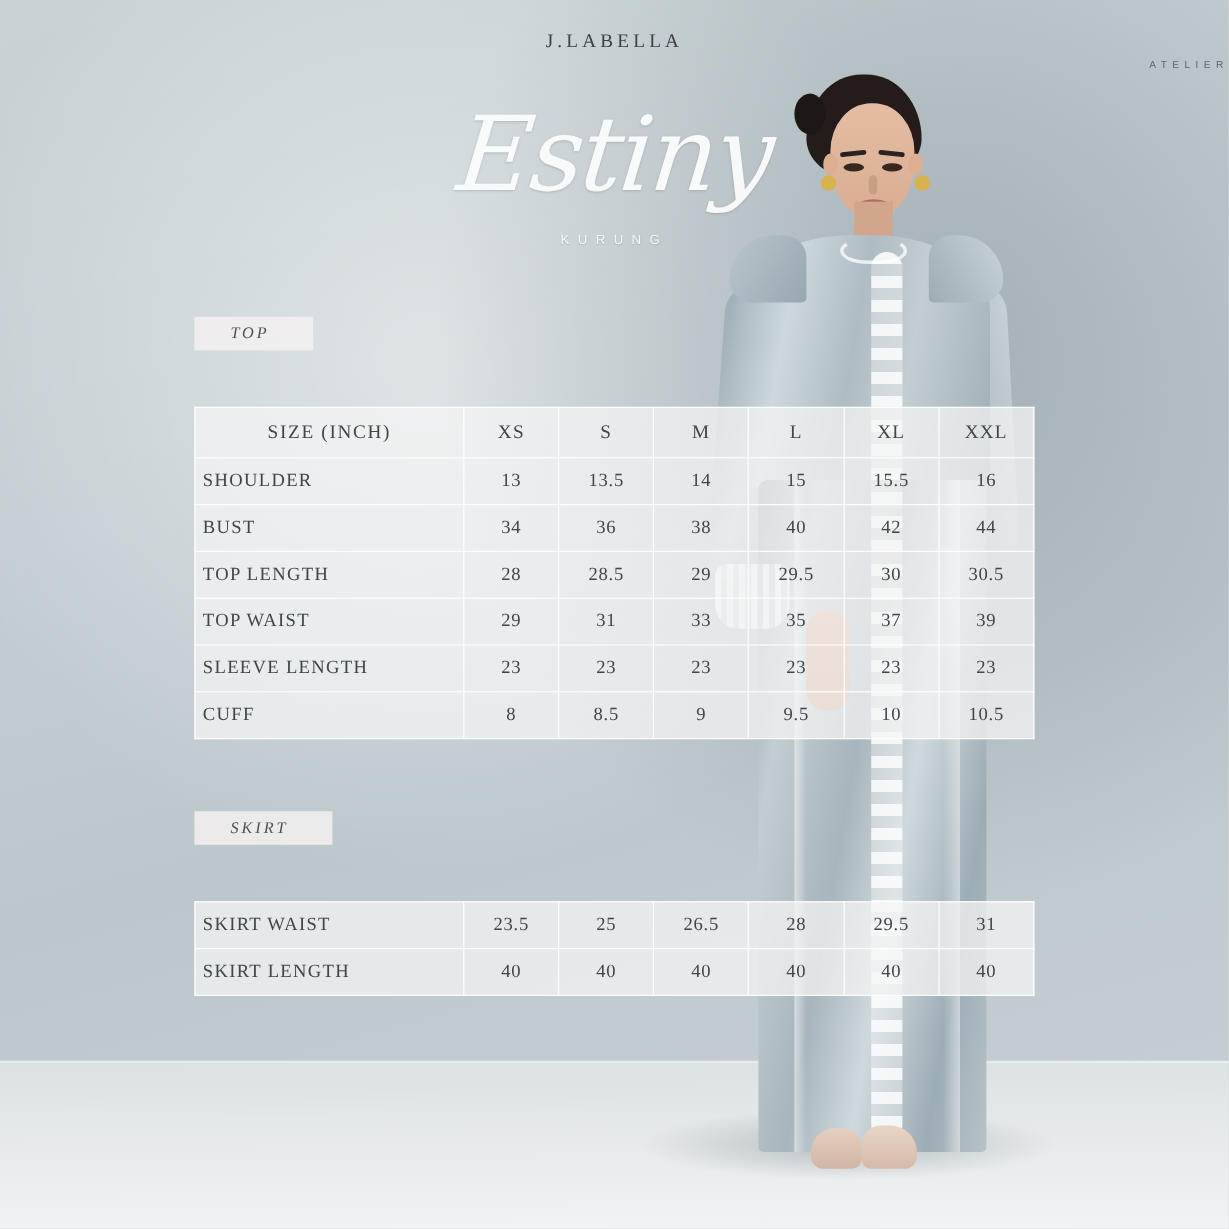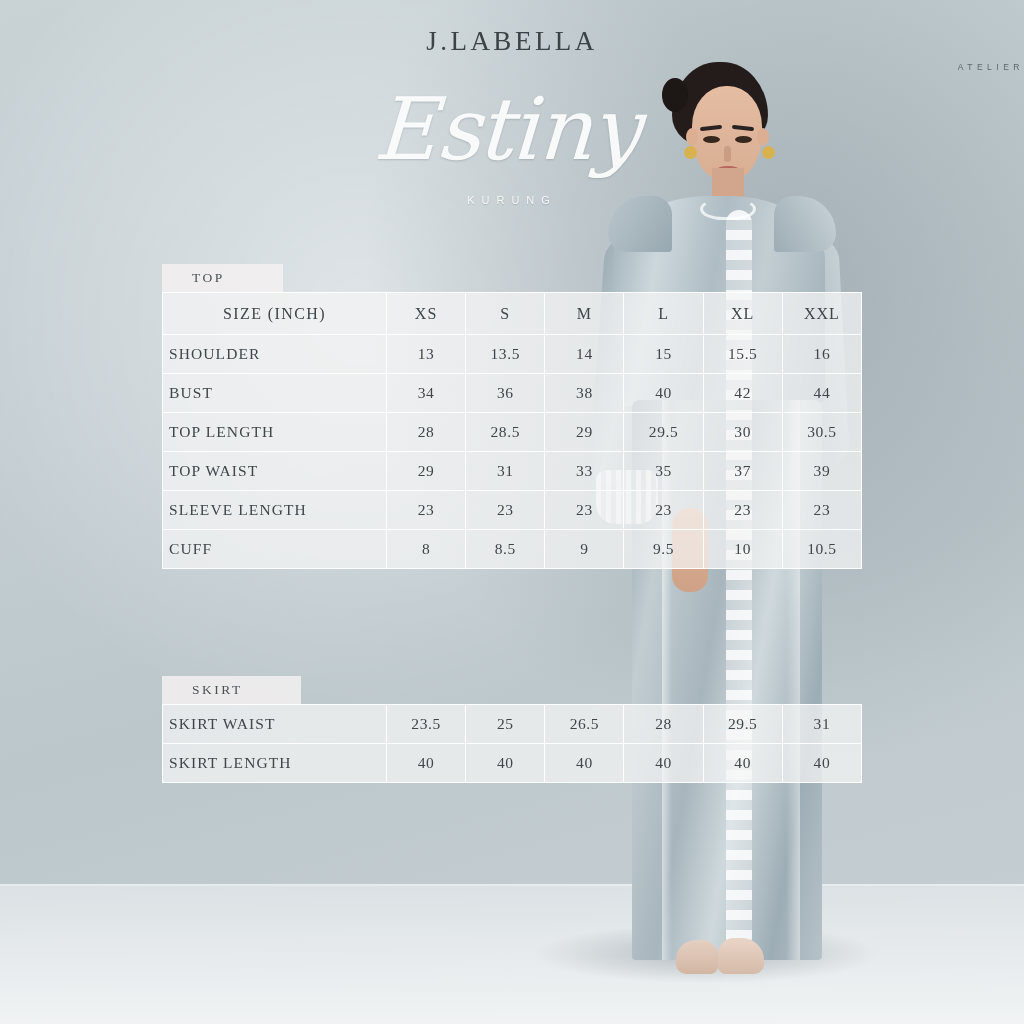--- a/index.html
+++ b/index.html
@@ -45,21 +45,21 @@
     position:absolute; left:52%; bottom:40px; width:34%; height:60px;
     background:radial-gradient(ellipse at center, rgba(120,132,138,0.45), rgba(120,132,138,0) 70%);
   }
 
   
   .brand {
     position:absolute; top:26px; left:0; width:100%;
     text-align:center; z-index:6;
   }
   .brand-name {
-    font-size:27px; letter-spacing:3.5px; color:#3c4347;
+    font-size:16px; letter-spacing:3.5px; color:#3c4347;
     font-family:"Liberation Serif", serif; font-weight:400;
   }
   .brand-sub {
     margin-top:5px;
     font-size:8.5px; letter-spacing:4.5px; color:#5d666b;text-align:right;
   }
 
   
   .title-wrap {
     position:absolute; top:86px; left:0; width:100%;
@@ -196,33 +196,35 @@
   
   .chart {
     position:absolute; left:162px; z-index:5;
     width:700px;
   }
   .chart-top { top:264px; }
   .chart-skirt { top:676px; }
 
   .section-tag {
     display:inline-block;
-    padding:6px 58px 6px 30px;
+    padding:6px 36px 6px 30px;
     background:rgba(243,240,240,0.86);
     color:#4b5256;
     font-size:13.5px;
     letter-spacing:2.5px;
     font-family:"Liberation Serif", serif;
+    font-style:italic;
   }
 
   table {
     width:100%;
     border-collapse:collapse;
     background:rgba(245,245,245,0.72);
     table-layout:fixed;
+    margin-top:47px;
   }
   td, th {
     border:1px solid rgba(255,255,255,0.95);
     height:39px;
     font-size:15.5px;
     color:#3f464a;
     font-family:"Liberation Serif", serif;
     font-weight:400;
     text-align:center;
     letter-spacing:.6px;

